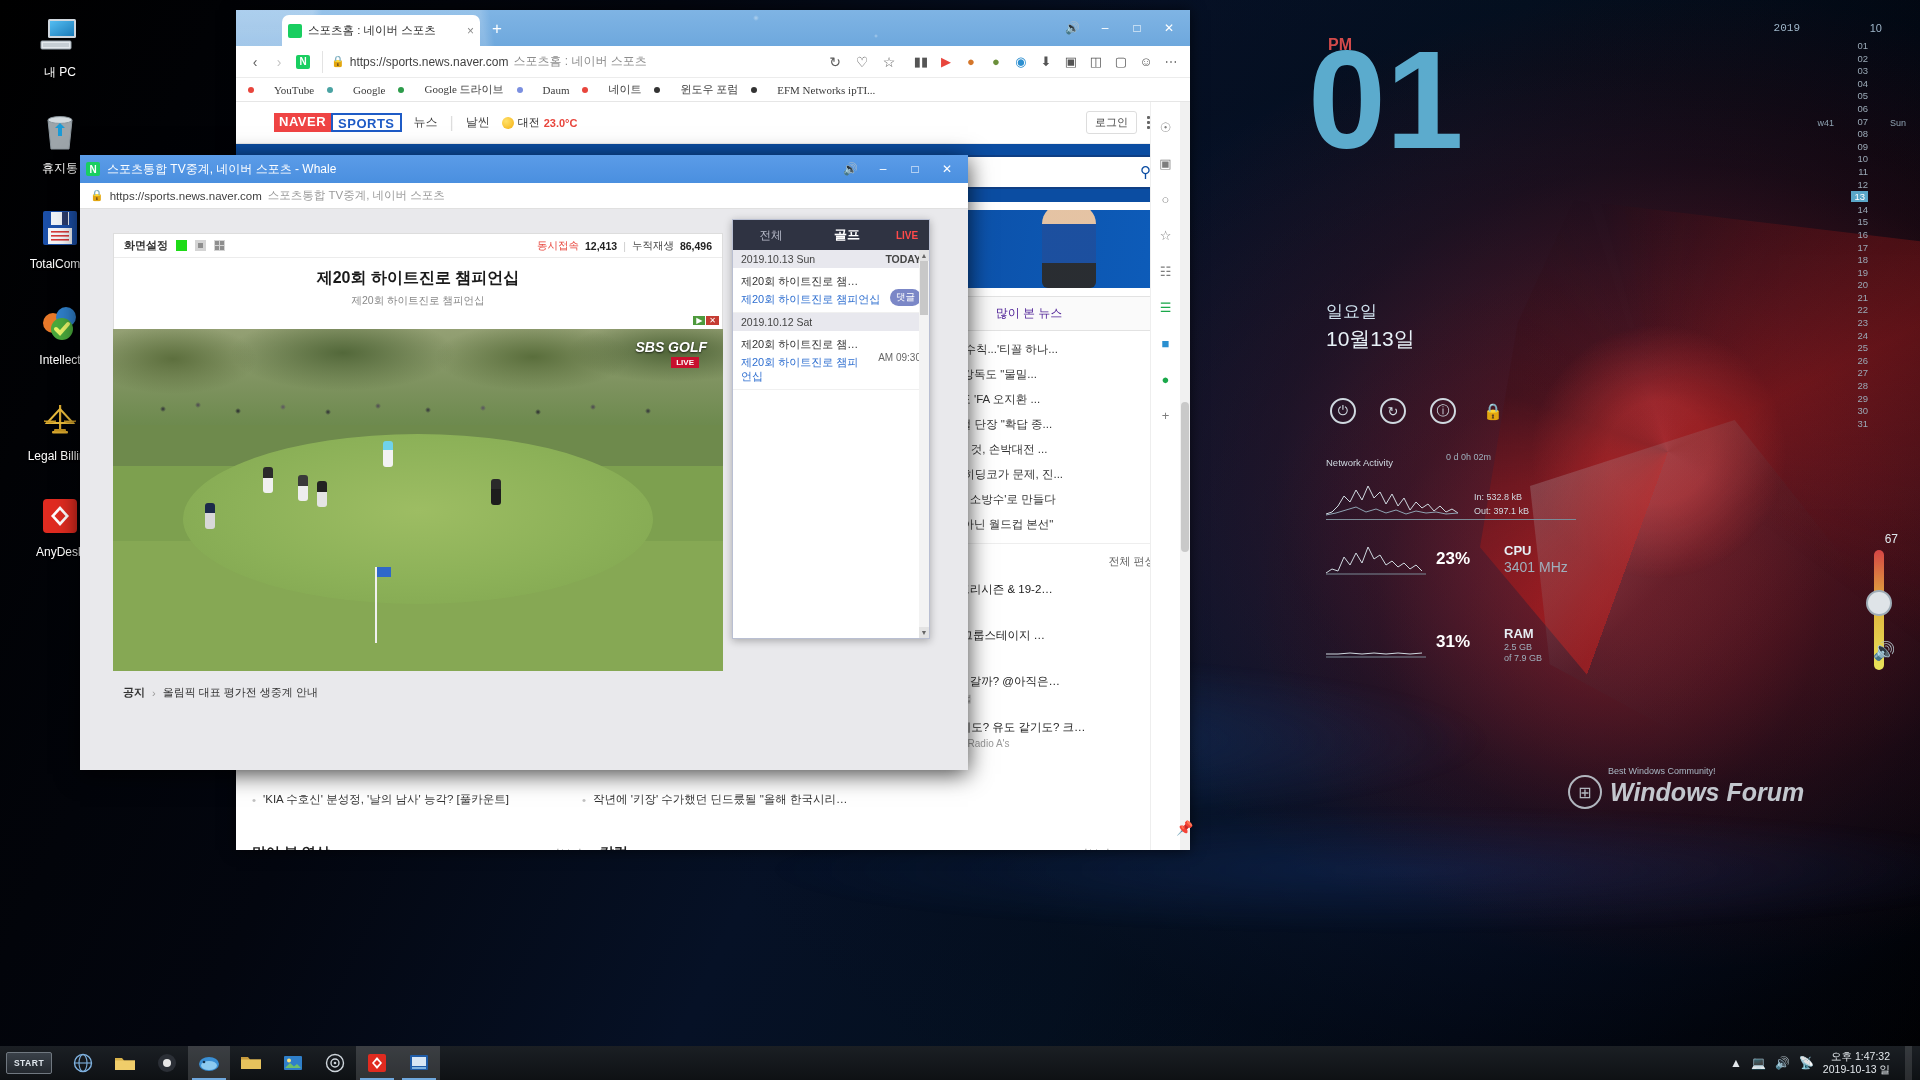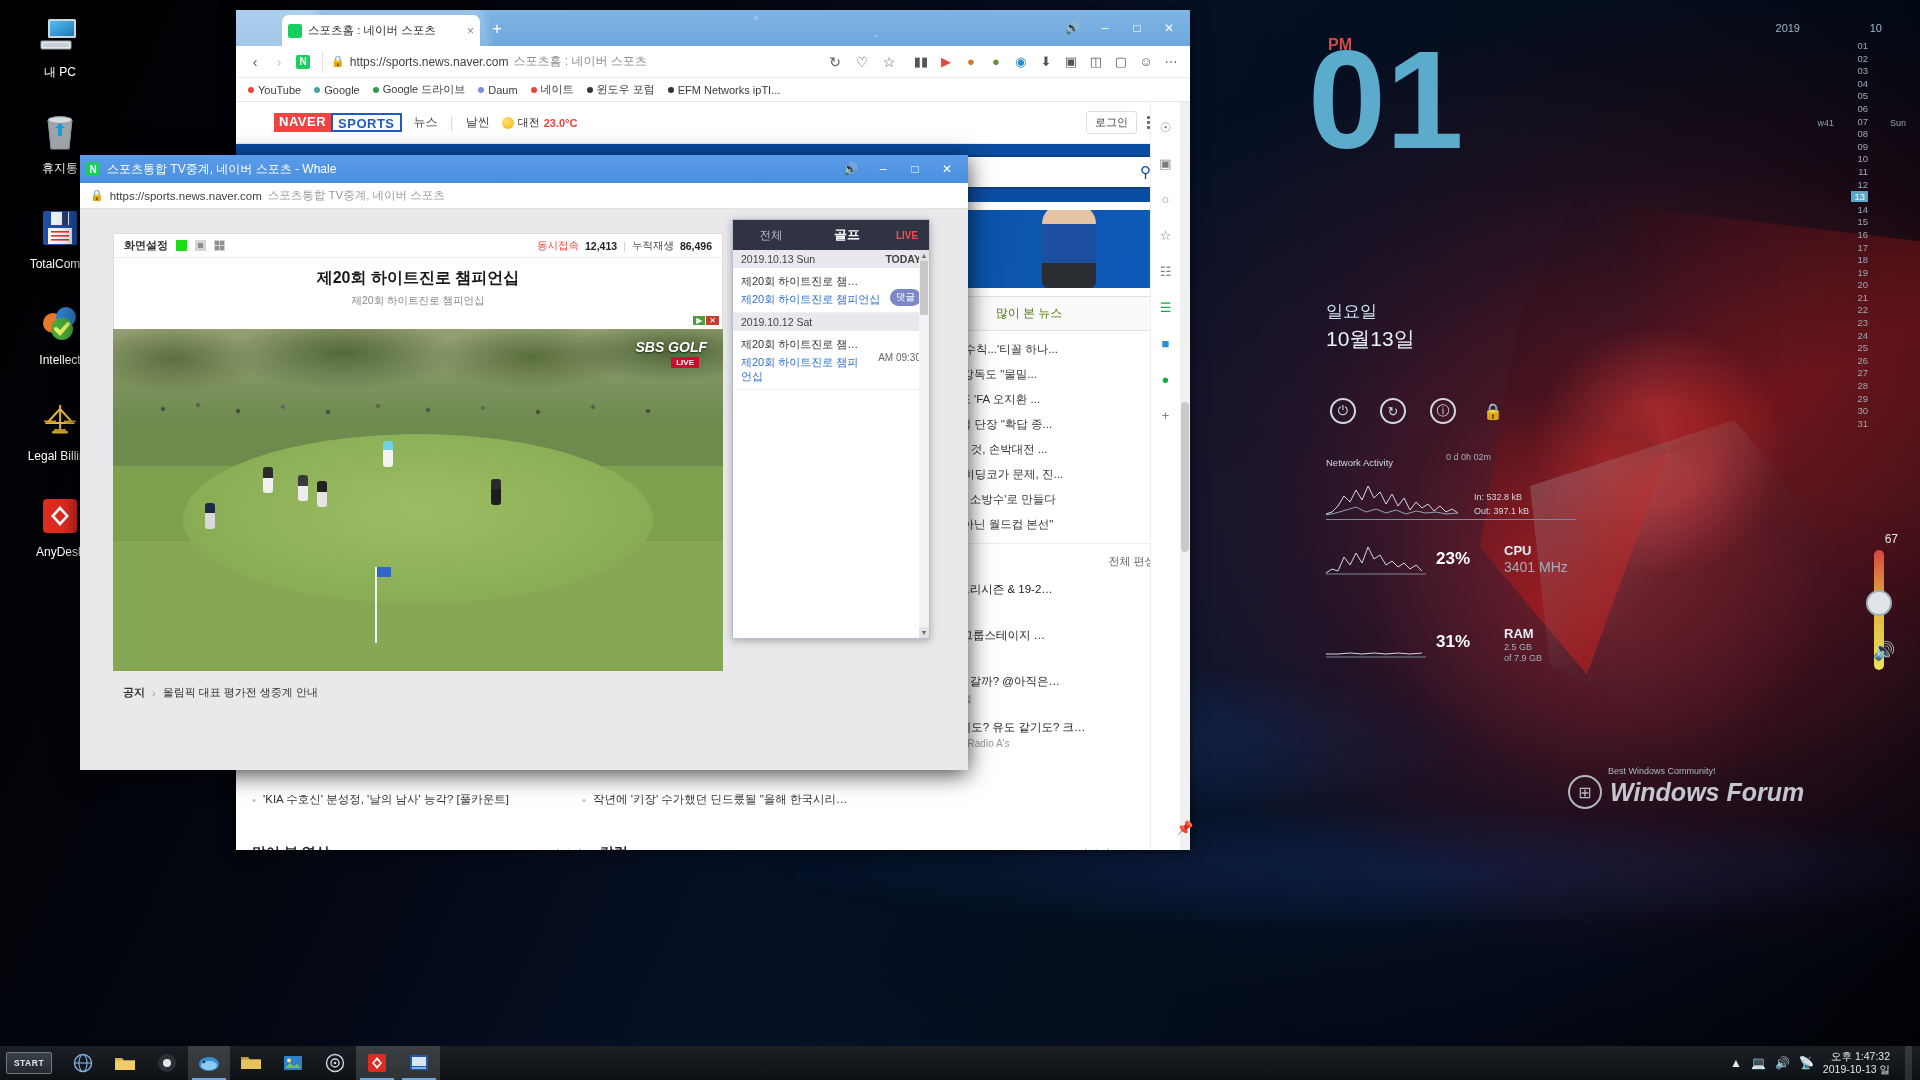--- a/index.html
+++ b/index.html
@@ -101,21 +101,21 @@
   .wm-omni .host{ color:#3f3f3f; }
   .wm-omni .sub{ color:#8d8d8d; }
   .lock{ color:#0aa764; font-size:11px; }
   .wm-right-ic{ display:flex; align-items:center; gap:3px; }
   .wm-right-ic .ri{ width:22px;height:22px;display:flex;align-items:center;justify-content:center;color:#555;font-size:13px;}
 
   .wm-bookmarks{
     height:24px; background:#fff; display:flex; align-items:center; gap:13px; padding:0 12px;
     font-size:11px; color:#3b3b3b; border-bottom:1px solid #e6e6e6;
   }
-  .bm{ display:flex; align-items:center; gap:4px; white-space:nowrap; }
+  .bm{ display:flex; align-items:center; gap:20px; white-space:nowrap;font-family:Liberation Serif, serif; }
   .bm .dot{ width:6px;height:6px;border-radius:50%; flex:0 0 auto; }
 
   .wm-content{ position:absolute; left:0; top:92px; right:0; bottom:0; background:#fff; overflow:hidden; }
   .naver-header{
     height:42px; display:flex; align-items:center; gap:12px; padding:0 38px;
     border-bottom:1px solid #eee; position:relative;
   }
   .naver-logo{ display:flex; height:19px; font-size:13px; font-weight:bold; letter-spacing:.5px;}
   .naver-logo .a{ background:#ef4444; color:#fff; padding:1px 5px; }
   .naver-logo .b{ background:#fff; color:#1e5bc6; padding:1px 5px; border:2px solid #1e5bc6; }
@@ -147,21 +147,21 @@
   .hero .man{
     position:absolute; right:84px; top:-6px; width:54px; height:84px;
     background:linear-gradient(#f0c9a3 0 24%, #1d4f9e 24% 70%, #2b2b2b 70%);
     border-radius:20px 20px 6px 6px; opacity:.95;
   }
   .hero-txt{ position:absolute; left:14px; top:14px; color:#fff; font-size:13px; line-height:20px;}
   .hero-btn{ position:absolute; left:14px; top:46px; color:#cfe3ff; font-size:11px; }
 
   .box-head{
     border:1px solid #e2e2e2; background:#fafafa; text-align:center; font-size:12px;
-    color:#4d7c0f; padding:8px 0; margin-top:8px;
+    color:#4c1d95; padding:8px 0; margin-top:8px;
   }
   .news-list{ border:1px solid #eee; border-top:none; padding:6px 8px; }
   .news-li{ font-size:11.5px; color:#333; padding:5px 2px; white-space:nowrap; overflow:hidden; text-overflow:ellipsis; }
 
   .side-sub{ text-align:right; font-size:11px; color:#666; padding:10px 4px 6px; }
   .vid-item{ display:flex; gap:8px; align-items:flex-start; padding:7px 2px; }
   .vid-thumb{ width:44px;height:30px;background:#d9d9d9;border-radius:2px;flex:0 0 auto;}
   .vid-meta .t{ font-size:11.5px; color:#222; white-space:nowrap; overflow:hidden; }
   .vid-meta .s{ font-size:10px; color:#999; margin-top:3px; }
 
@@ -301,21 +301,21 @@
     font-size:7px;color:#666;display:flex;align-items:center;justify-content:center;}
   .sched-scroll .up{top:0;} .sched-scroll .dn{bottom:0;}
 
   
   #gadget{ position:absolute; left:1288px; top:0; width:632px; height:855px; color:#fff; }
   .clock-pm{ position:absolute; left:40px; top:36px; font-size:16px; color:#d34a4a; font-weight:bold; }
   .clock-h{ position:absolute; left:20px; top:40px; font-size:140px; line-height:120px; font-weight:bold;
     color:#63b9dc; opacity:.92; }
   .clock-m{ position:absolute; left:58px; top:150px; font-size:150px; line-height:130px; font-weight:bold;
     color:#63b9dc; }
-  .cal-year{ position:absolute; right:120px; top:22px; font-size:11px; color:#9fb6c9;}
+  .cal-year{ position:absolute; right:120px; top:22px; font-size:11px; color:#9fb6c9;font-family:Liberation Mono, monospace;}
   .cal-mon{ position:absolute; right:38px; top:22px; font-size:11px; color:#9fb6c9;}
   .cal-days{ position:absolute; right:52px; top:40px; width:34px; font-size:9.5px; color:#9aa9b6; line-height:12.6px; text-align:right;}
   .cal-days .hl{ background:#5aa7c8; color:#fff; padding:0 3px; }
   .cal-wk{ position:absolute; right:86px; top:217px; font-size:9px; color:#8fa3b2;}
   .cal-sun{ position:absolute; right:14px; top:217px; font-size:9px; color:#8fa3b2;}
   .date-kr{ position:absolute; left:38px; top:300px; font-size:17px; color:#cfe2ee; }
   .date-kr2{ position:absolute; left:38px; top:325px; font-size:21px; color:#e8f2f8; }
 
   .pwr-row{ position:absolute; left:42px; top:398px; display:flex; gap:24px; align-items:center; }
   .pwr{ width:26px;height:26px;border-radius:50%; border:2px solid #cfd9e0; display:flex;align-items:center;justify-content:center;

